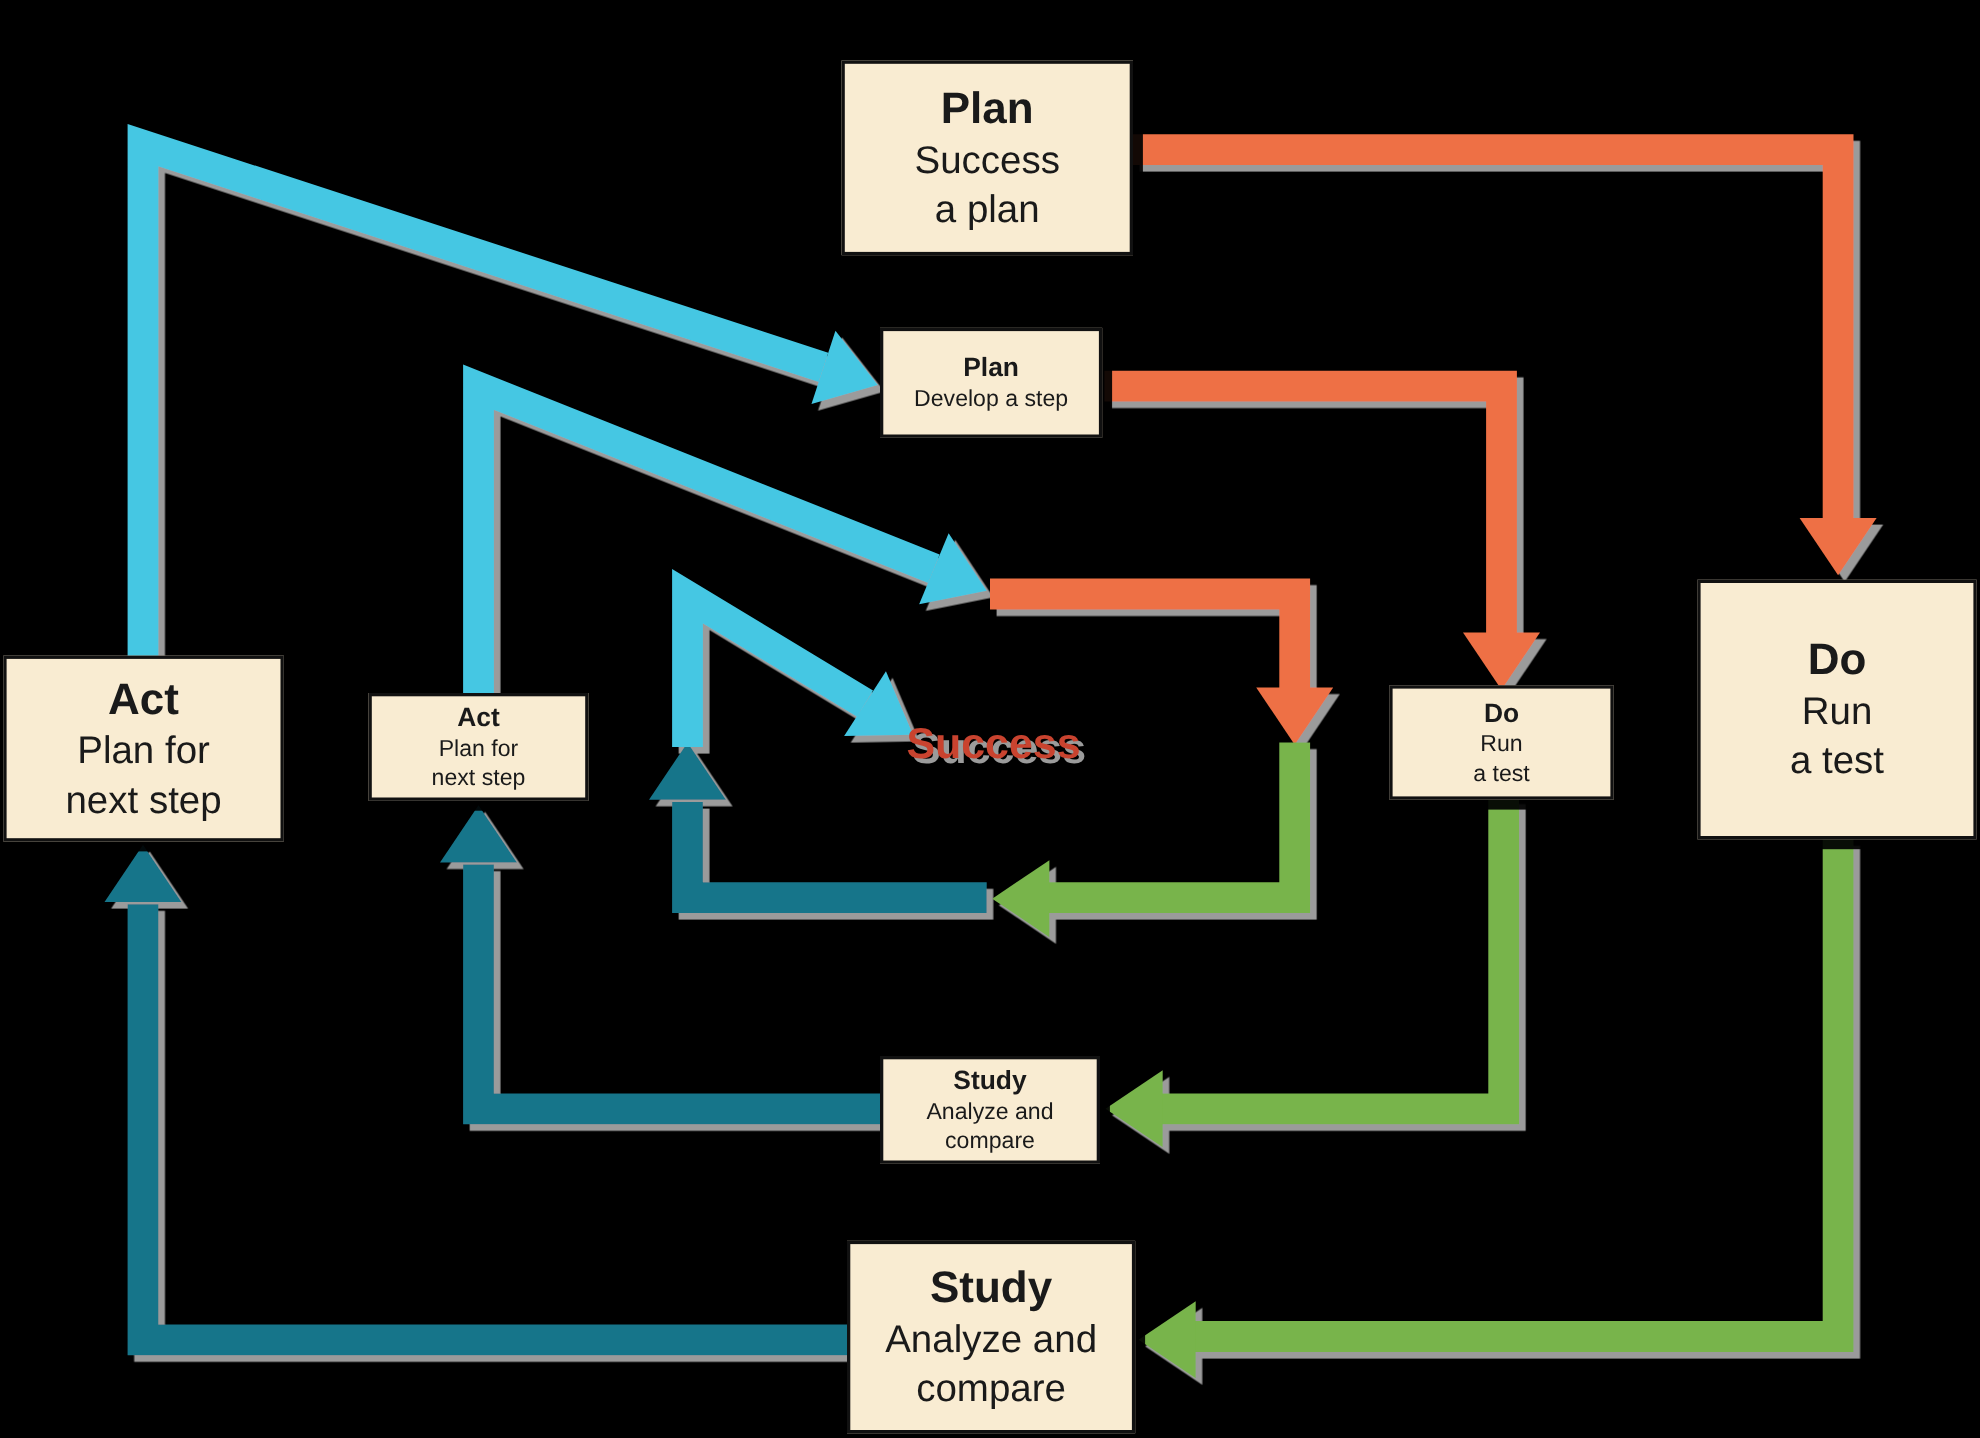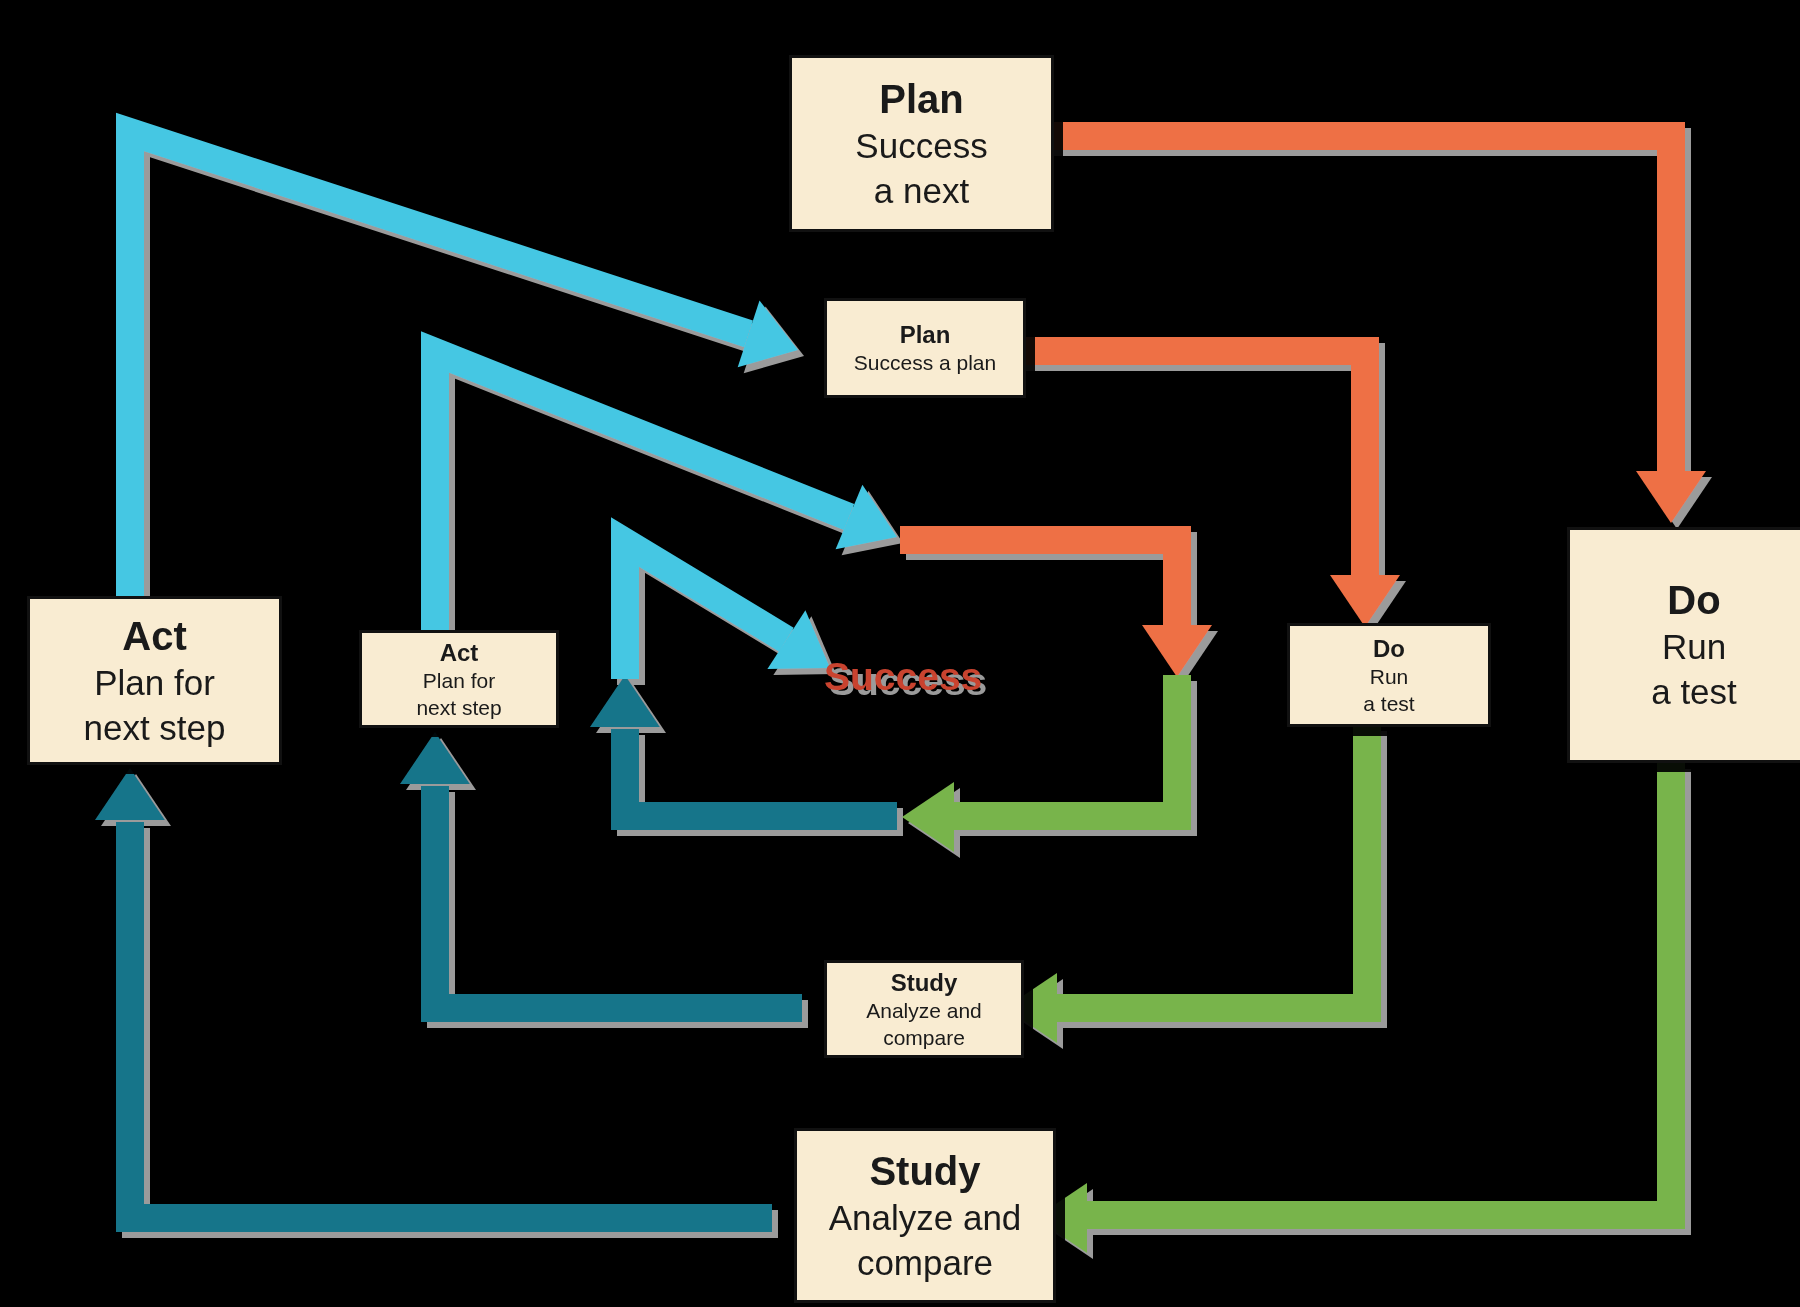--- a/index.html
+++ b/index.html
@@ -14,21 +14,20 @@
   .arrow-layer path{fill:none;stroke-width:28;stroke-linejoin:miter;}
   .box{
     position:absolute;
     background:var(--box_bg,#f9ecd2);
     border:3px solid var(--box_border,#111);
     box-shadow:9px 9px 0 rgba(0,0,0,.92);
     color:var(--text,#1a1a1a);
     display:flex;flex-direction:column;justify-content:center;align-items:center;
     text-align:center;
     box-sizing:border-box;
-    margin-left:24px;
   }
   .box-title{font-weight:bold;}
   .box.large .box-title{font-size:40px;line-height:48px;}
   .box.large .box-line{font-size:35px;line-height:45px;}
   .box.small .box-title{font-size:24px;line-height:29px;}
   .box.small .box-line{font-size:21px;line-height:27px;}
   .success{
     position:absolute;left:824px;top:655px;
     font-size:39px;font-weight:bold;
     color:var(--success,#c9432f);
@@ -85,21 +84,21 @@
       <polygon fill="var(--teal)" points="590,727 660,727 625,675"></polygon>
 
       <path stroke="var(--cyan)" d="M625 679 L625 542 L786.4 639.7"></path>
       <polygon fill="var(--cyan)" points="767.4,669.1 805.4,610.3 830,668"></polygon>
     </g>
   </svg>
 
   <div class="box large" style="left:765px;top:55px;width:265px;height:177px">
     <div class="box-title">Plan</div>
     <div class="box-line">Success</div>
-    <div class="box-line">a next</div>
+    <div class="box-line">a plan</div>
   </div>
 
   <div class="box large" style="left:1543px;top:527px;width:254px;height:236px">
     <div class="box-title">Do</div>
     <div class="box-line">Run</div>
     <div class="box-line">a test</div>
   </div>
 
   <div class="box large" style="left:3px;top:596px;width:255px;height:169px">
     <div class="box-title">Act</div>
@@ -108,21 +107,21 @@
   </div>
 
   <div class="box large" style="left:770px;top:1128px;width:262px;height:175px">
     <div class="box-title">Study</div>
     <div class="box-line">Analyze and</div>
     <div class="box-line">compare</div>
   </div>
 
   <div class="box small" style="left:800px;top:298px;width:202px;height:100px">
     <div class="box-title">Plan</div>
-    <div class="box-line">Success a plan</div>
+    <div class="box-line">Develop a step</div>
   </div>
 
   <div class="box small" style="left:1263px;top:623px;width:204px;height:104px">
     <div class="box-title">Do</div>
     <div class="box-line">Run</div>
     <div class="box-line">a test</div>
   </div>
 
   <div class="box small" style="left:335px;top:630px;width:200px;height:98px">
     <div class="box-title">Act</div>

